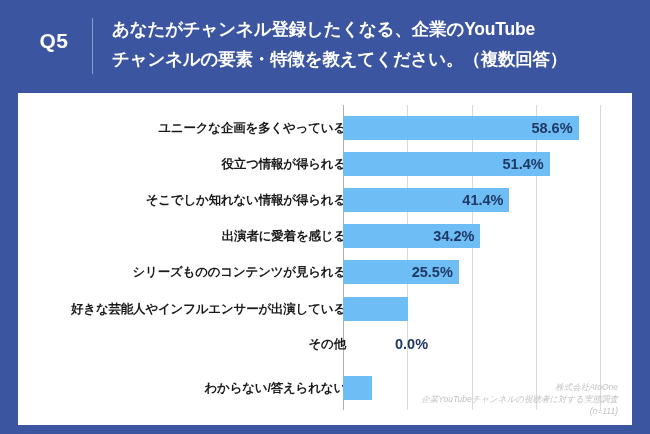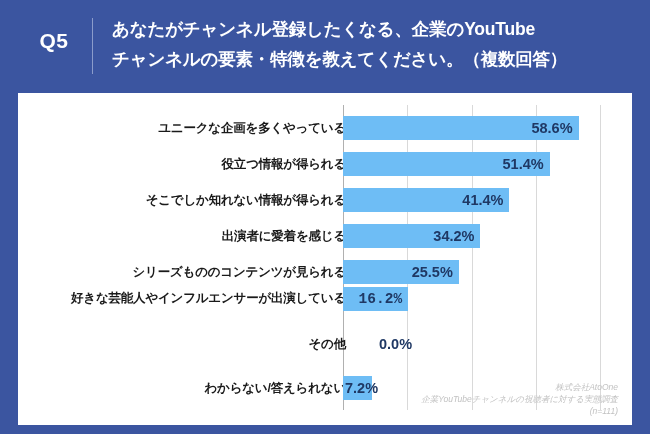--- a/index.html
+++ b/index.html
@@ -194,39 +194,37 @@
             <div class="bar-value" style="color: rgb(31, 56, 100); right: 157.516px; left: auto; text-align: right;">34.2%</div>
           </div>
         </div>
         <div class="row" style="top: 161px;">
           <div class="cat-label">シリーズもののコンテンツが見られる</div>
           <div class="bar-wrap">
             <div class="bar" style="width: 115.776px; background: rgb(110, 189, 245);"></div>
             <div class="bar-value" style="color: rgb(31, 56, 100); right: 179.224px; left: auto;">25.5%</div>
           </div>
         </div>
-        <div class="row" style="top: 188px; font-family: Liberation Mono, monospace;">
+        <div class="row" style="top: 198px;">
           <div class="cat-label">好きな芸能人やインフルエンサーが出演している</div>
           <div class="bar-wrap">
             <div class="bar" style="width: 65.124px; background: rgb(110, 189, 245);"></div>
-            <div class="bar-value" style="color: rgb(31, 56, 100); right: 229.876px; left: auto;">16.2%</div>
           </div>
         </div>
         <div class="row" style="top: 233px;">
           <div class="cat-label">その他</div>
           <div class="bar-wrap">
             <div class="bar" style="width: 0px; background: rgb(110, 189, 245);"></div>
-            <div class="bar-value" style="color: rgb(31, 56, 100); left: 2px; padding-left: 34px;">0.0%</div>
+            <div class="bar-value" style="color: rgb(31, 56, 100); left: 18px; padding-left: 34px;">0.0%</div>
           </div>
         </div>
         <div class="row" style="top: 277px;">
           <div class="cat-label">わからない/答えられない</div>
           <div class="bar-wrap">
             <div class="bar" style="width: 28.944px; background: rgb(110, 189, 245);"></div>
-            <div class="bar-value" style="color: rgb(31, 56, 100); left: 2px;">7.2%</div>
           </div>
         </div>
       </div>
 
     <div id="credit">
       <div>株式会社AtoOne</div>
       <div>企業YouTubeチャンネルの視聴者に対する実態調査</div>
       <div>(n=111)</div>
     </div>
   </div>

